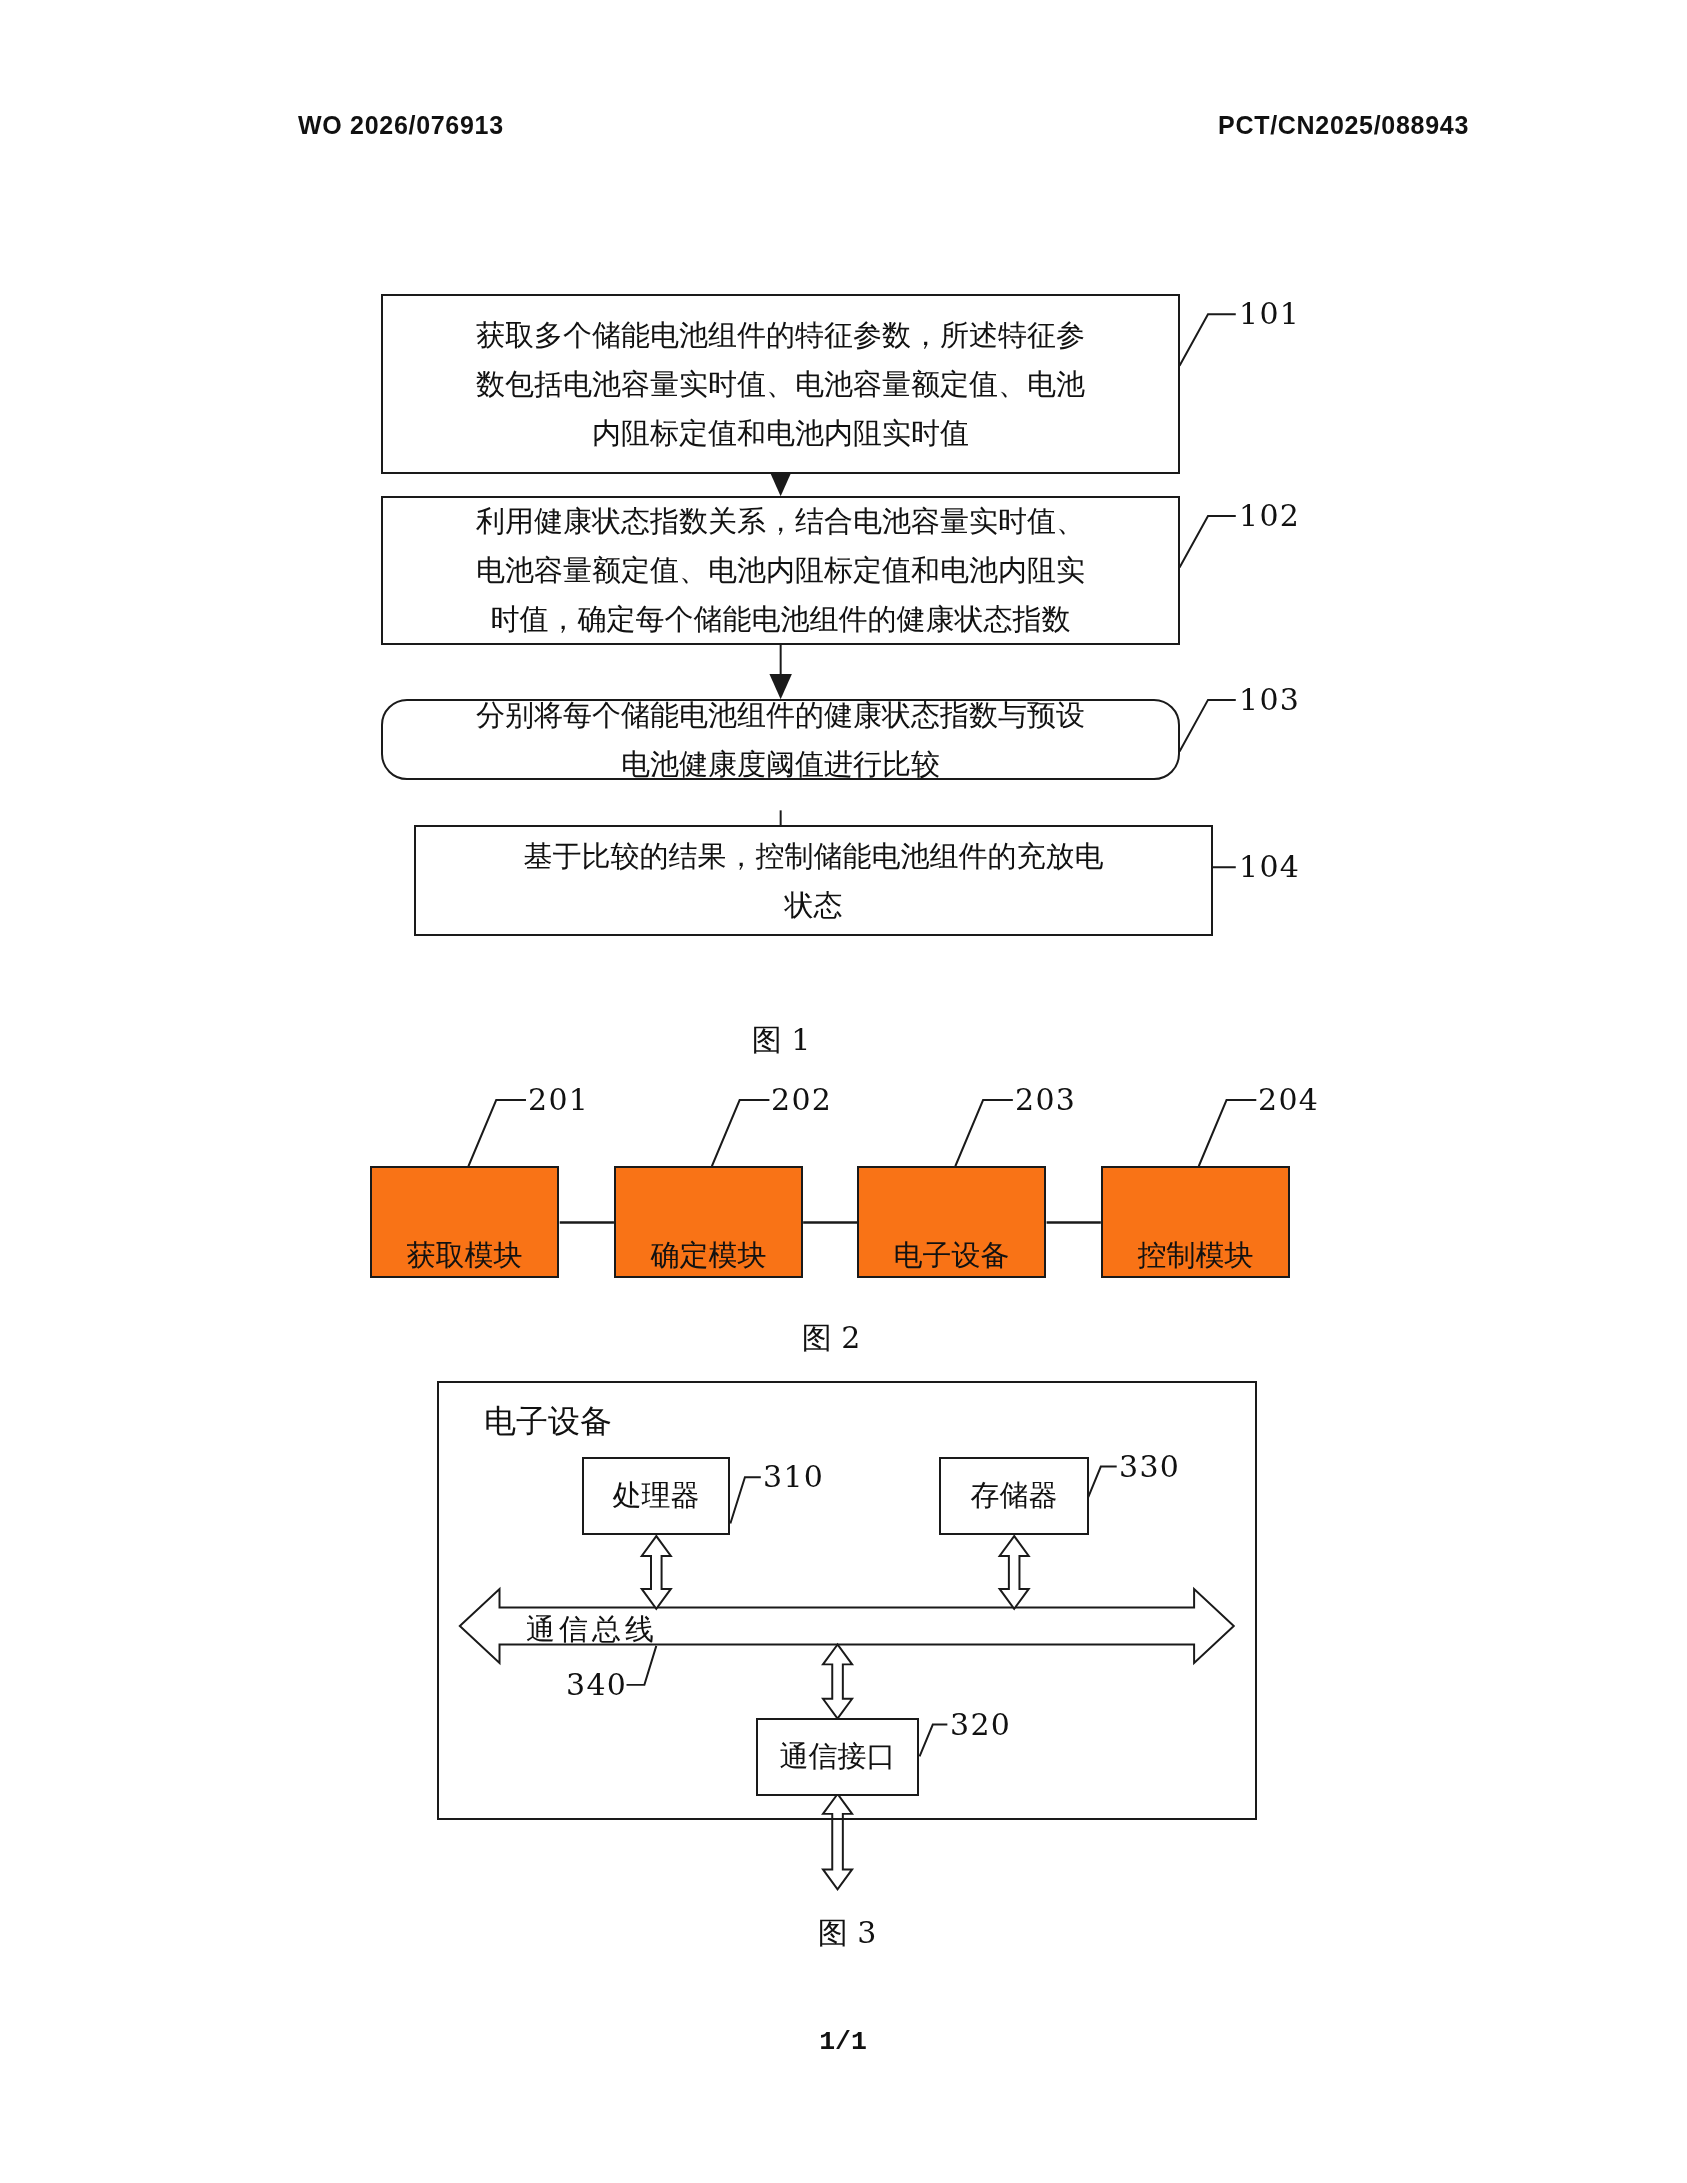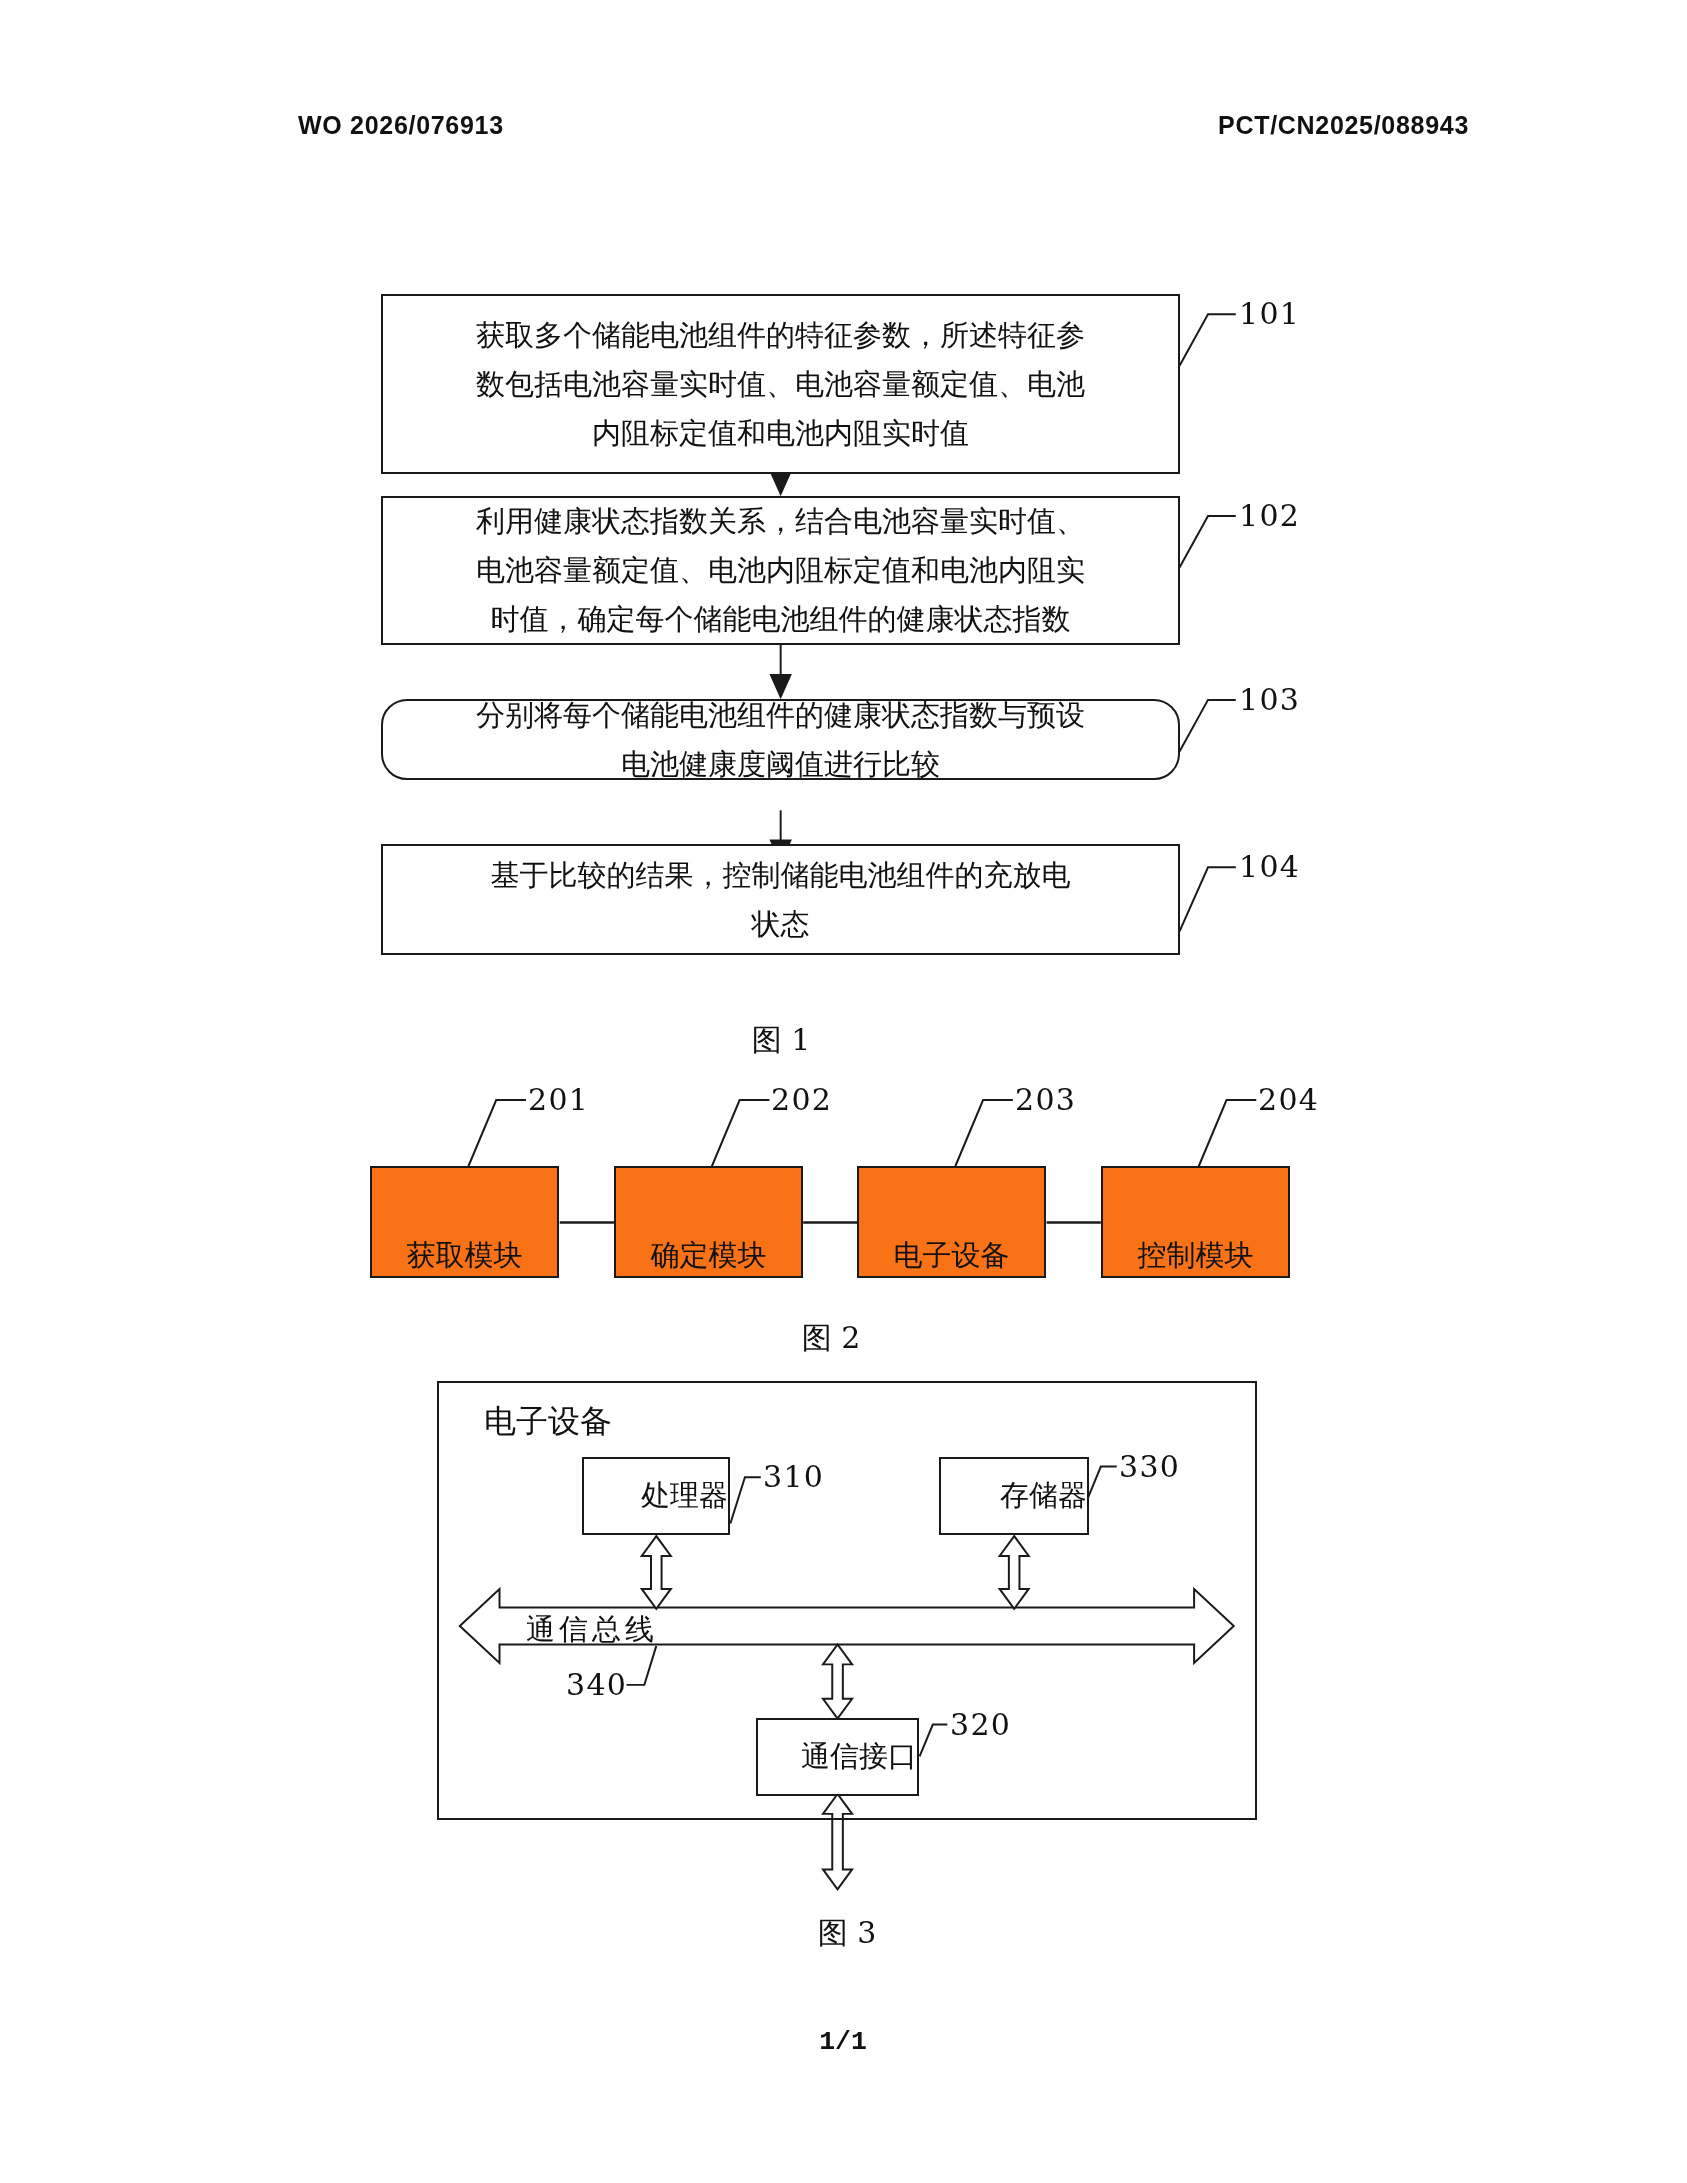--- a/index.html
+++ b/index.html
@@ -44,21 +44,21 @@
     position:absolute;left:437px;top:1381px;width:820px;height:439px;
     border:2.6px solid #1a1a1a;box-sizing:border-box;background:transparent;
   }
   .device-title{
     position:absolute;left:484px;top:1400px;
     font-size:32px;white-space:nowrap;
   }
   .comp-box{
     position:absolute;
     border:2.6px solid #1a1a1a;background:#fff;box-sizing:border-box;
-    display:flex;justify-content:flex-end;align-items:center;
+    display:flex;justify-content:center;align-items:center;
     font-size:29px;white-space:nowrap;
   }
   .comp-processor{left:582px;top:1457px;width:148px;height:78px;}
   .comp-memory{left:939px;top:1457px;width:150px;height:78px;}
   .comp-comm{left:756px;top:1718px;width:163px;height:78px;}
   .bus-label{
     position:absolute;left:526px;top:1610px;
     font-size:29px;letter-spacing:4px;white-space:nowrap;
   }
   .page-num{
@@ -123,21 +123,21 @@
   </div>
   <div class="fc-box" style="top:496px;height:149px;">
     <div class="fc-line">利用健康状态指数关系，结合电池容量实时值、</div>
     <div class="fc-line">电池容量额定值、电池内阻标定值和电池内阻实</div>
     <div class="fc-line">时值，确定每个储能电池组件的健康状态指数</div>
   </div>
   <div class="fc-box" style="top:699px;height:81px;border-radius:26px;">
     <div class="fc-line">分别将每个储能电池组件的健康状态指数与预设</div>
     <div class="fc-line">电池健康度阈值进行比较</div>
   </div>
-  <div class="fc-box" style="top:844px;height:111px;">
+  <div class="fc-box" style="top:825px;height:111px;margin-left:33px;">
     <div class="fc-line">基于比较的结果，控制储能电池组件的充放电</div>
     <div class="fc-line">状态</div>
   </div>
 
   <div class="ref" style="left:1239px;top:296px;">101</div>
   <div class="ref" style="left:1239px;top:498px;">102</div>
   <div class="ref" style="left:1239px;top:682px;">103</div>
   <div class="ref" style="left:1239px;top:849px;">104</div>
 
   <div class="caption" style="left:708px;top:1020px;">图 1</div>

